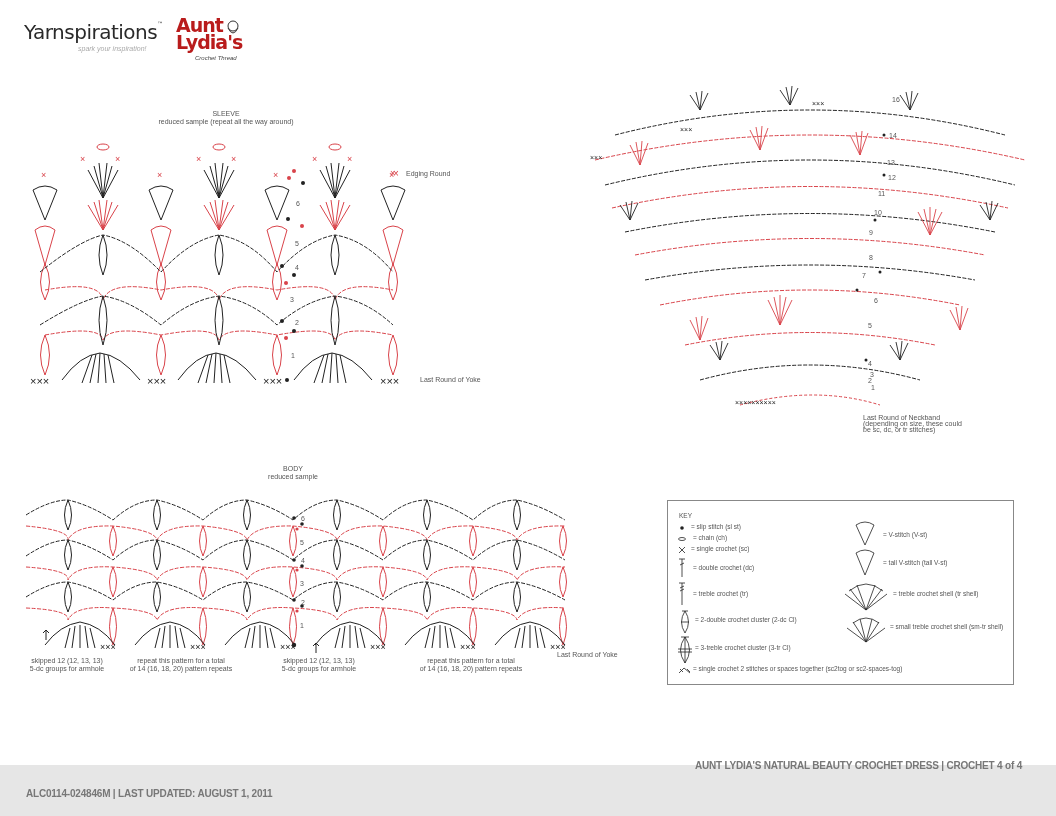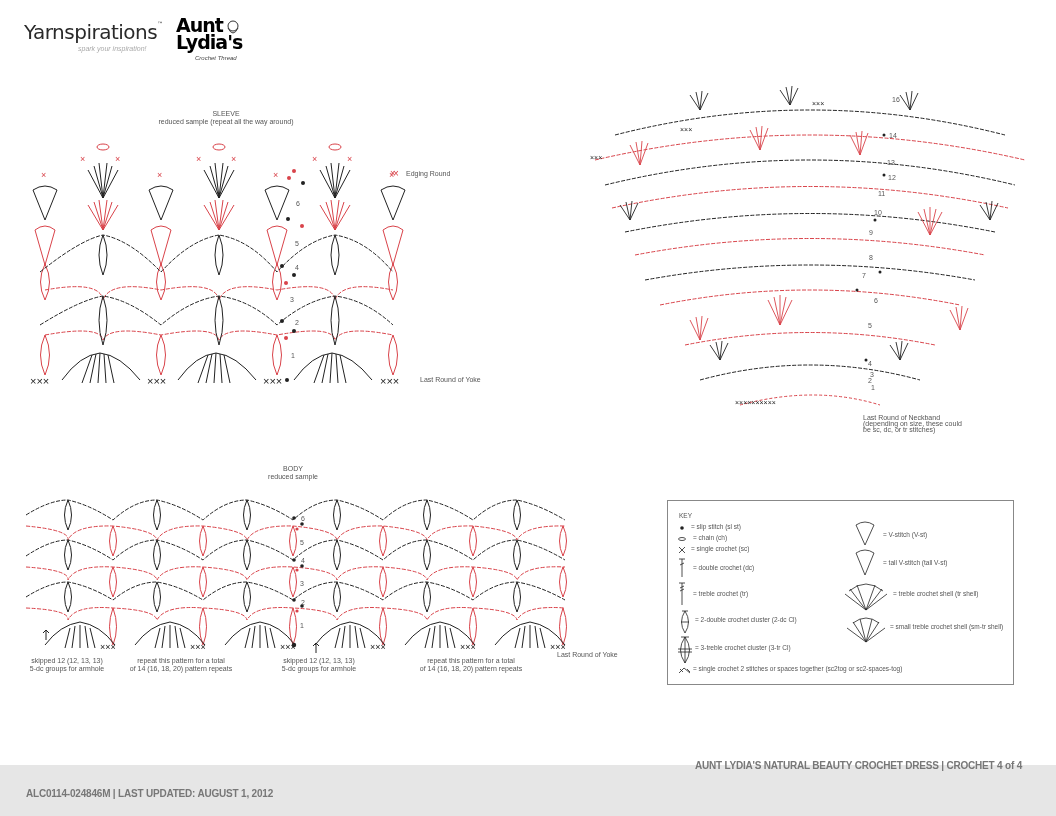--- a/index.html
+++ b/index.html
@@ -1,21 +1,21 @@
 <!DOCTYPE html>
 <html><head>
 <meta charset="utf-8">
 <style>
   html, body { margin:0; padding:0; }
   body { width:1056px; height:816px; background:#ffffff; position:relative; overflow:hidden; font-family:"Liberation Sans", sans-serif; color:#555; }
   .abs { position:absolute; }
   .logo-yarn { left:24px; top:20px; font-family:"DejaVu Sans", sans-serif; font-size:20px; color:#2a2a2a; letter-spacing:-0.5px; }
   .logo-yarn .tm { font-size:6px; vertical-align:top; }
   .logo-tag { left:78px; top:45px; font-size:7px; color:#aaa; font-style:italic; }
-  .logo-aunt { left:176px; top:17px; font-family:"DejaVu Sans", sans-serif; font-weight:bold; font-size:19px; line-height:17px; color:#000000; letter-spacing:-1px; }
+  .logo-aunt { left:176px; top:17px; font-family:"DejaVu Sans", sans-serif; font-weight:bold; font-size:19px; line-height:17px; color:#b91c1c; letter-spacing:-1px; }
   .logo-ct { left:195px; top:55px; font-size:6px; color:#444; font-style:italic; }
   .small { font-size:7px; color:#555; text-align:center; line-height:8px; }
   .lbl { font-size:7px; color:#555; white-space:nowrap; }
   .key { left:667px; top:500px; width:347px; height:185px; border:1px solid #888; box-sizing:border-box; }
   .key-item { position:absolute; font-size:6.5px; color:#555; white-space:nowrap; }
   .footer { left:0; top:765px; width:1056px; height:51px; background:#e6e6e6; }
   .footer-left { left:26px; top:788px; font-size:10px; font-weight:bold; color:#777; letter-spacing:-0.2px; font-family:"Liberation Sans", sans-serif; }
   .footer-right { right:34px; top:760px; font-size:10px; font-weight:bold; color:#777; letter-spacing:-0.2px; }
   svg { position:absolute; overflow:visible; }
 </style>
@@ -373,14 +373,14 @@
     </svg>
   <div class="key-item" style="left:225px;top:89px;">= treble crochet shell (tr shell)</div>
 
   <svg style="left:175px;top:112px;" width="46" height="30">
       <path d="M23 29 L4 15 M23 29 L10 9 M23 29 L17 6 M23 29 L29 6 M23 29 L36 9 M23 29 L42 15 M10 10 Q23 0 36 10" stroke="#222" stroke-width="0.8" fill="none"></path>
     </svg>
   <div class="key-item" style="left:222px;top:122px;">= small treble crochet shell (sm-tr shell)</div>
 </div>
 
 <div class="abs footer"></div>
-<div class="abs footer-left">ALC0114-024846M | LAST UPDATED: AUGUST 1, 2012</div>
+<div class="abs footer-left">ALC0114-024846M | LAST UPDATED: AUGUST 1, 2011</div>
 <div class="abs footer-right">AUNT LYDIA'S NATURAL BEAUTY CROCHET DRESS | CROCHET 4 of 4</div>
 
 </body></html>

